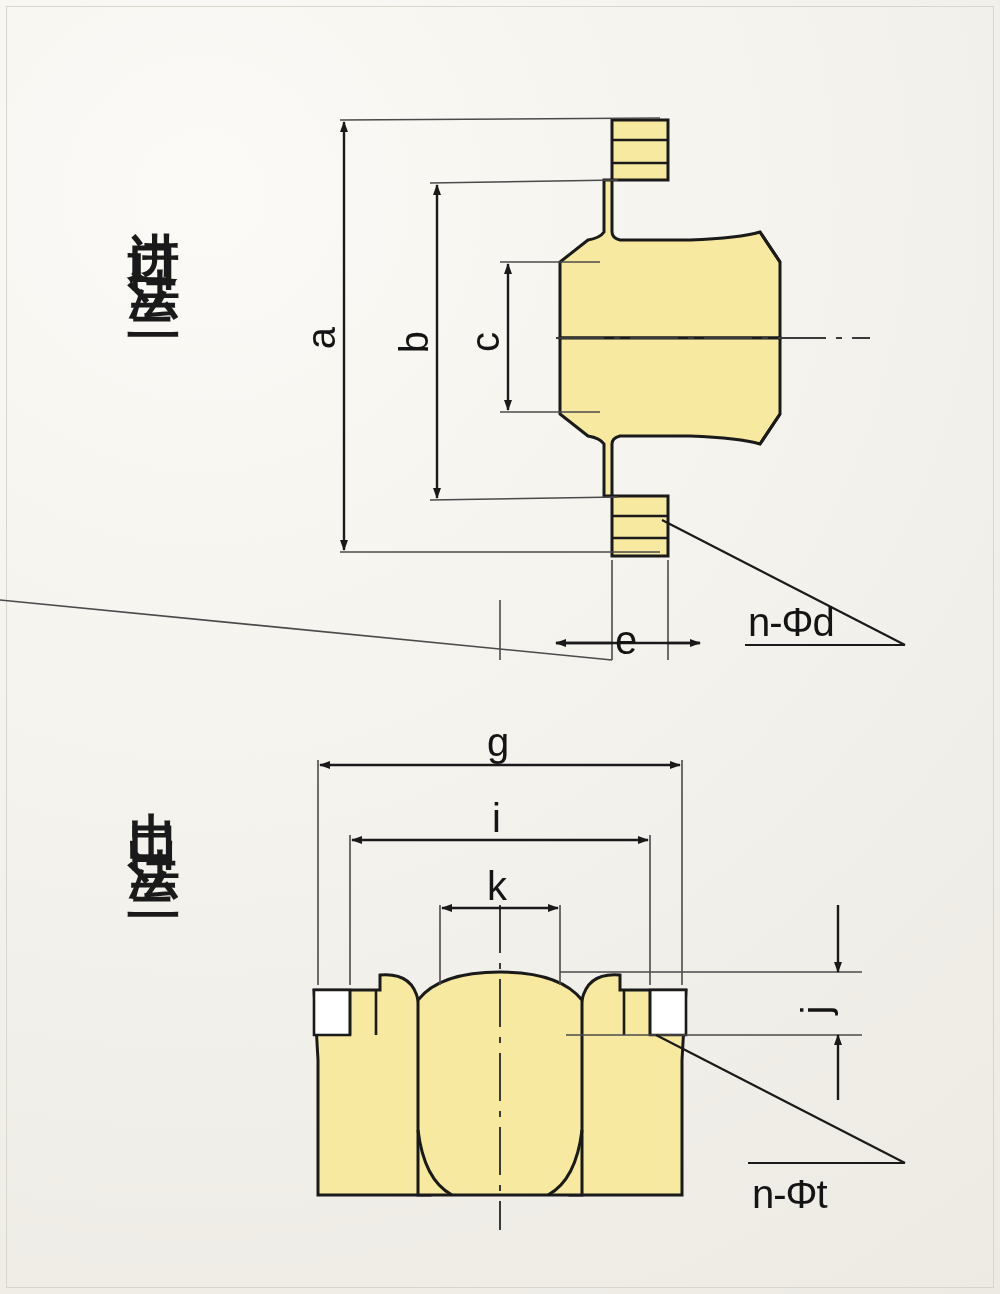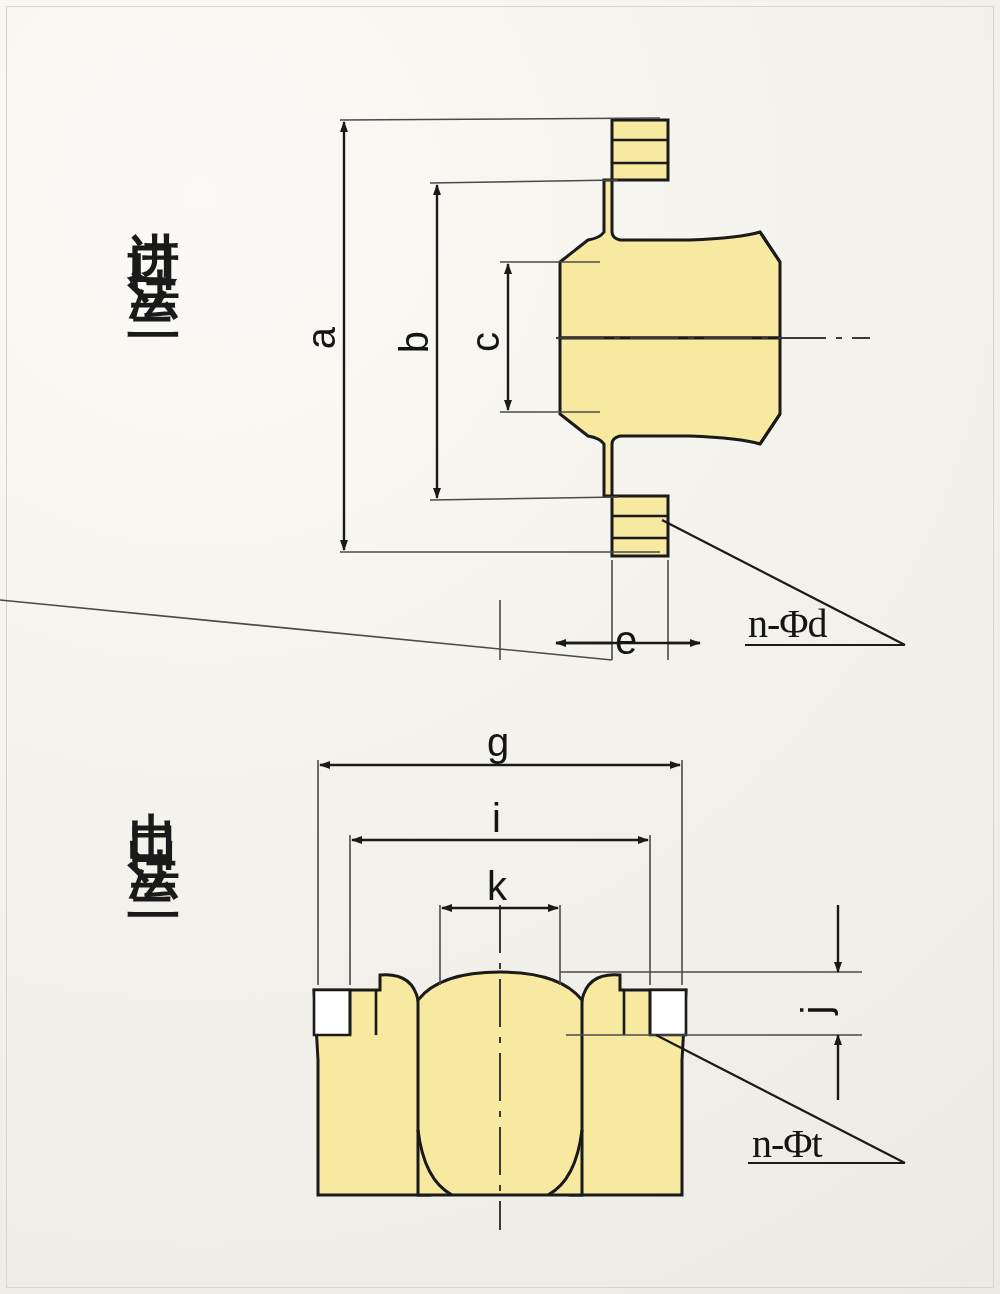--- a/index.html
+++ b/index.html
@@ -57,21 +57,21 @@
     color: #141414;
     line-height: 1;
     white-space: nowrap;
   }
   .dim-rot {
     transform: rotate(-90deg);
     transform-origin: center center;
   }
   .note-text {
     position: absolute;
-    font-family: Liberation Serif, serif;
+    font-family: Liberation Sans, sans-serif;
     font-size: 40px;
     color: #141414;
     white-space: nowrap;
     letter-spacing: -1px;
   }
 </style>
 </head>
 <body>
 
 <div id="page">
@@ -242,14 +242,14 @@
   <div class="dim-text dim-rot" style="left:310px; top:318px;">a</div>
   <div class="dim-text dim-rot" style="left:403px; top:322px;">b</div>
   <div class="dim-text dim-rot" style="left:475px; top:322px;">c</div>
   <div class="dim-text" style="left:615px; top:620px;">e</div>
   <div class="note-text" style="left:748px; top:600px;">n-Φd</div>
 
   <div class="dim-text" style="left:487px; top:722px;">g</div>
   <div class="dim-text" style="left:492px; top:798px;">i</div>
   <div class="dim-text" style="left:487px; top:866px;">k</div>
   <div class="dim-text dim-rot" style="left:812px; top:990px;">j</div>
-  <div class="note-text" style="left:752px; top:1120px;">n-Φt</div>
+  <div class="note-text" style="left:752px; top:1172px;">n-Φt</div>
 </div>
 
 </body></html>

